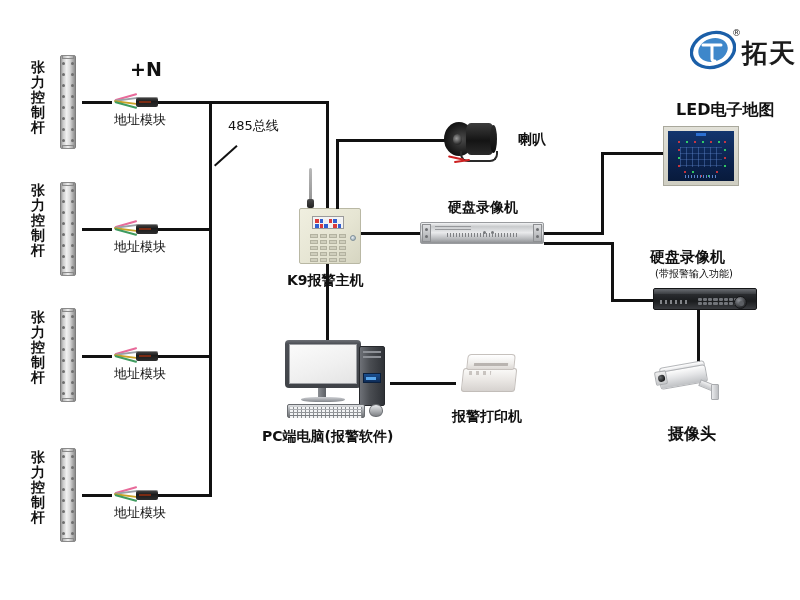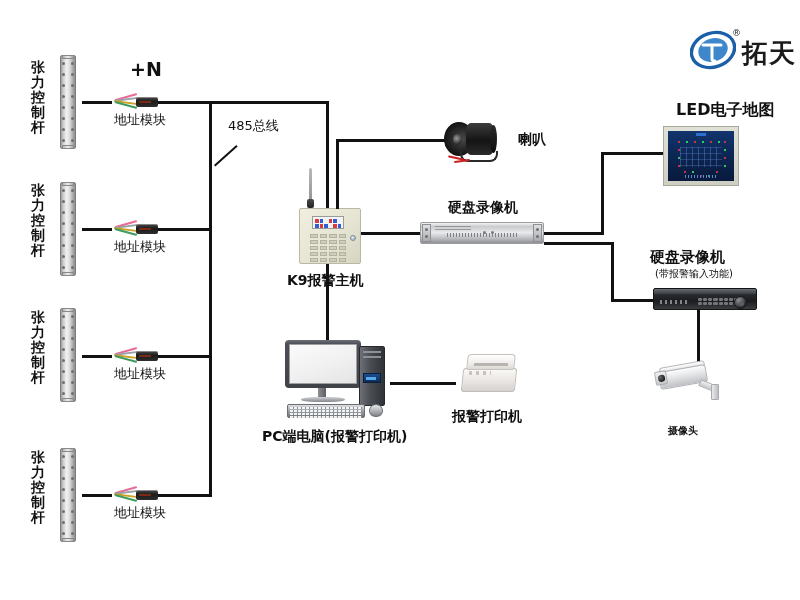--- a/index.html
+++ b/index.html
@@ -800,21 +800,21 @@
 
   <div class="wire-v" style="left:697px; top:310px; height:52px;"></div>
 
   <div class="cam" style="left:655px; top:358px;">
     <div class="sun"></div>
     <div class="body"></div>
     <div class="lens"></div>
     <div class="arm"></div>
     <div class="mount"></div>
   </div>
-  <div class="lbl lbl-bold" style="left:668px; top:425px; font-size:10px;">摄像头</div>
+  <div class="lbl lbl-bold" style="left:668px; top:425px; font-size:16px;">摄像头</div>
 
   <div class="wire-v" style="left:326px; top:264px; height:76px;"></div>
 
   <div class="pc" style="left:285px; top:340px;">
     <div class="monitor">
         <div class="scr"></div>
       </div>
     <div class="stand"></div>
     <div class="base"></div>
     <div class="tower">
@@ -824,21 +824,21 @@
         </div>
     </div>
     <div class="keyboard">
       <div class="kr"></div>
         <div class="kr"></div>
         <div class="kr"></div>
         <div class="kr"></div>
     </div>
     <div class="mouse"></div>
   </div>
-  <div class="lbl lbl-bold" style="left:262px; top:428px; font-size:14px;">PC端电脑(报警打印机)</div>
+  <div class="lbl lbl-bold" style="left:262px; top:428px; font-size:14px;">PC端电脑(报警软件)</div>
 
   <div class="wire-h" style="left:390px; top:382px; width:66px;"></div>
 
   <div class="printer" style="left:462px; top:352px;">
     <div class="base"></div>
     <div class="top"></div>
     <div class="slot"></div>
     <div class="btns"></div>
   </div>
   <div class="lbl lbl-bold" style="left:452px; top:408px; font-size:14px;">报警打印机</div>

